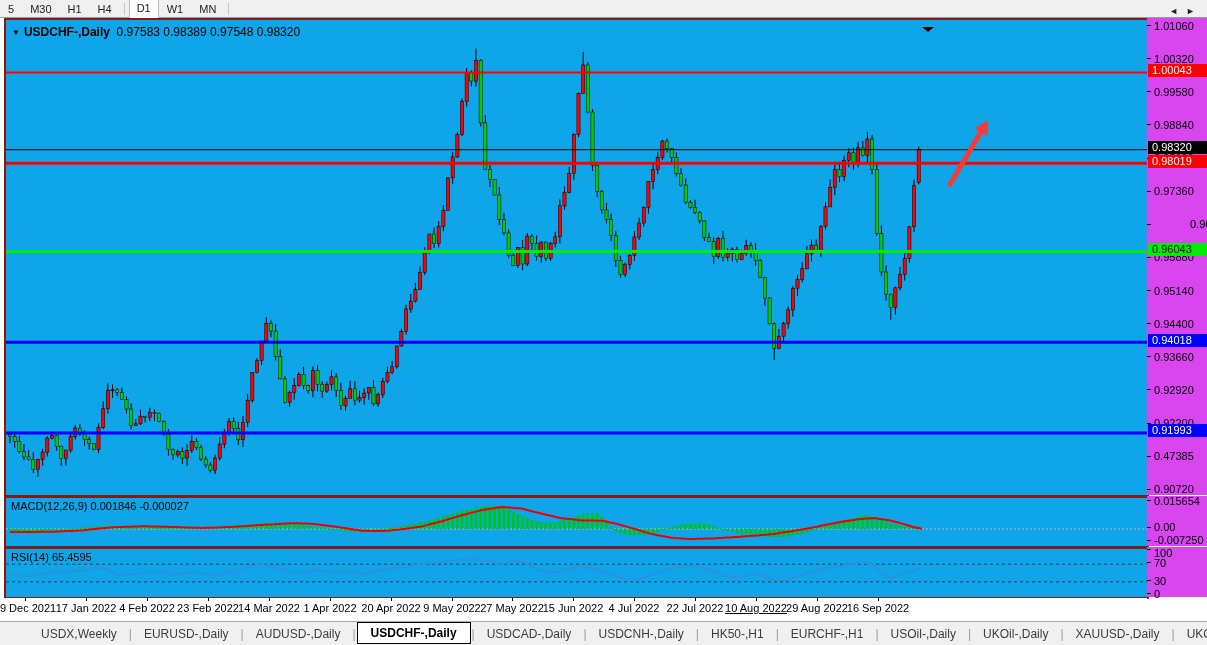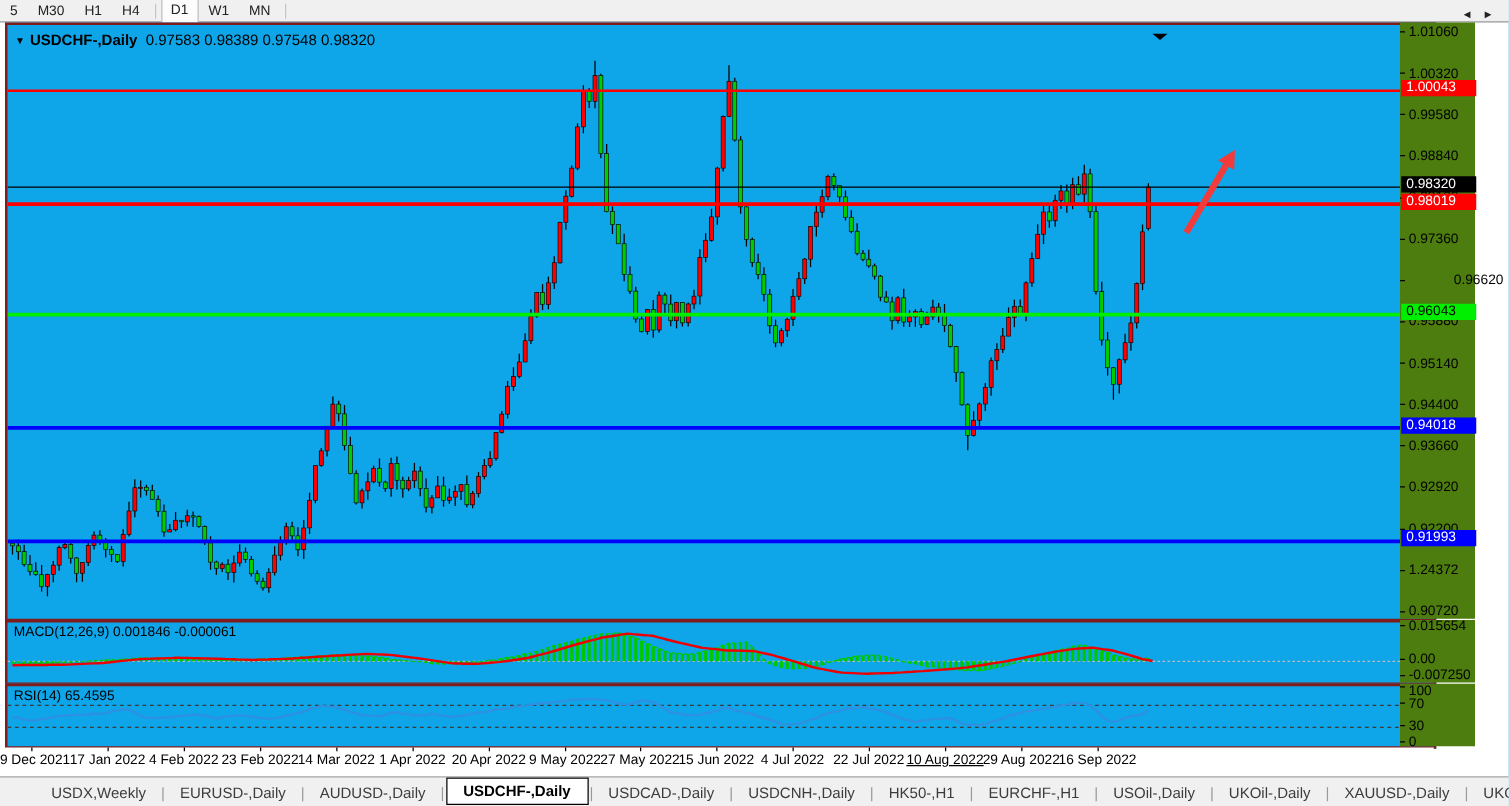--- a/index.html
+++ b/index.html
@@ -16,21 +16,21 @@
   .panel{position:absolute;background:#0ea5e9;border:2px solid #7f1d1d}
   #main-panel{left:4px;top:18px;width:1141px;height:475px}
   #macd-panel{left:4px;top:496px;width:1141px;height:48px}
   #rsi-panel{left:4px;top:547px;width:1141px;height:48px}
   .panel svg{position:absolute;left:0;top:0}
   .ind-label{position:absolute;left:5px;top:2px;font-size:11px;color:#000;white-space:nowrap;z-index:5}
   #chart-title{position:absolute;left:6px;top:5px;font-size:12px;color:#000;white-space:nowrap;z-index:5}
   #chart-title .tri{font-size:8px;vertical-align:1px;margin-right:4px}
   #chart-title b{font-weight:700}
   
-  .axis-col{position:absolute;left:1120px;width:60px;background:#4d7c0f;font-size:11px;color:#000}
+  .axis-col{position:absolute;left:1147px;width:60px;background:#d946ef;font-size:11px;color:#000}
   #main-axis{top:18px;height:477px}
   #macd-axis{top:496px;height:50px}
   #rsi-axis{top:547px;height:50px}
   .tick-label{position:absolute;left:7px;white-space:nowrap}
   .tick-dash{position:absolute;left:0;width:4px;height:1px;background:#000}
   .axis-box{position:absolute;left:1px;width:56px;height:13px;line-height:13px;
             font-size:11px;padding-left:4px;z-index:6}
   
   #date-row{position:absolute;left:4px;top:598px;width:1143px;height:22px;background:#fff;
             font-size:11px;color:#000}
@@ -464,21 +464,21 @@
         <line x1="0" y1="143.2" x2="1141" y2="143.2" stroke="#ff0000" stroke-width="3"></line>
         <line x1="0" y1="231.6" x2="1141" y2="231.6" stroke="#00ee00" stroke-width="3"></line>
         <line x1="0" y1="322.3" x2="1141" y2="322.3" stroke="#0000ff" stroke-width="3"></line>
         <line x1="0" y1="413.0" x2="1141" y2="413.0" stroke="#0000ff" stroke-width="3"></line>
       </g>
       <polygon points="916,7 928,7 922,12" fill="#000"></polygon>
       <polygon points="945.2,167.3 940.8,164.7 972.6,110.7 968.4,108.2 982.0,100.0 981.3,115.9 977.1,113.4" fill="#f23b3b"></polygon>
     </svg>
 </div>
 <div id="macd-panel" class="panel">
-  <div class="ind-label">MACD(12,26,9) 0.001846 -0.000061</div>
+  <div class="ind-label">MACD(12,26,9) 0.001846 -0.000027</div>
   <svg id="macd-svg" width="1141" height="48">
       <line x1="0" y1="31" x2="1141" y2="31" stroke="#bdbdbd" stroke-dasharray="2,2" stroke-width="1"></line>
       <g>
         <rect x="2.7" y="31.0" width="2.6" height="1.6" fill="#00c800"></rect>
         <rect x="7.4" y="31.0" width="2.6" height="1.6" fill="#00c800"></rect>
         <rect x="12.0" y="31.0" width="2.6" height="2.3" fill="#00c800"></rect>
         <rect x="16.7" y="31.0" width="2.6" height="2.1" fill="#00c800"></rect>
         <rect x="21.3" y="31.0" width="2.6" height="2.1" fill="#00c800"></rect>
         <rect x="26.0" y="31.0" width="2.6" height="1.8" fill="#00c800"></rect>
         <rect x="30.7" y="31.0" width="2.6" height="1.9" fill="#00c800"></rect>
@@ -706,21 +706,21 @@
     <div class="tick-label" style="top: 267px;">0.95140</div>
     <div class="tick-dash" style="top: 305px;"></div>
     <div class="tick-label" style="top: 300px;">0.94400</div>
     <div class="tick-dash" style="top: 338px;"></div>
     <div class="tick-label" style="top: 333px;">0.93660</div>
     <div class="tick-dash" style="top: 371px;"></div>
     <div class="tick-label" style="top: 366px;">0.92920</div>
     <div class="tick-dash" style="top: 405px;"></div>
     <div class="tick-label" style="top: 399px;">0.92200</div>
     <div class="tick-dash" style="top: 438px;"></div>
-    <div class="tick-label" style="top: 432px;">1.24372</div>
+    <div class="tick-label" style="top: 432px;">0.47385</div>
     <div class="tick-dash" style="top: 471px;"></div>
     <div class="tick-label" style="top: 465px;">0.90720</div>
     <div class="axis-box" style="top: 46px; background: rgb(255, 0, 0); color: rgb(255, 255, 255);">1.00043</div>
     <div class="axis-box" style="top: 123px; background: rgb(0, 0, 0); color: rgb(255, 255, 255);">0.98320</div>
     <div class="axis-box" style="top: 137px; background: rgb(255, 0, 0); color: rgb(255, 255, 255);">0.98019</div>
     <div class="axis-box" style="top: 225px; background: rgb(0, 238, 0); color: rgb(0, 0, 0);">0.96043</div>
     <div class="axis-box" style="top: 316px; background: rgb(0, 0, 255); color: rgb(255, 255, 255);">0.94018</div>
     <div class="axis-box" style="top: 406px; background: rgb(0, 0, 255); color: rgb(255, 255, 255);">0.91993</div>
   </div>
 <div id="macd-axis" class="axis-col">

